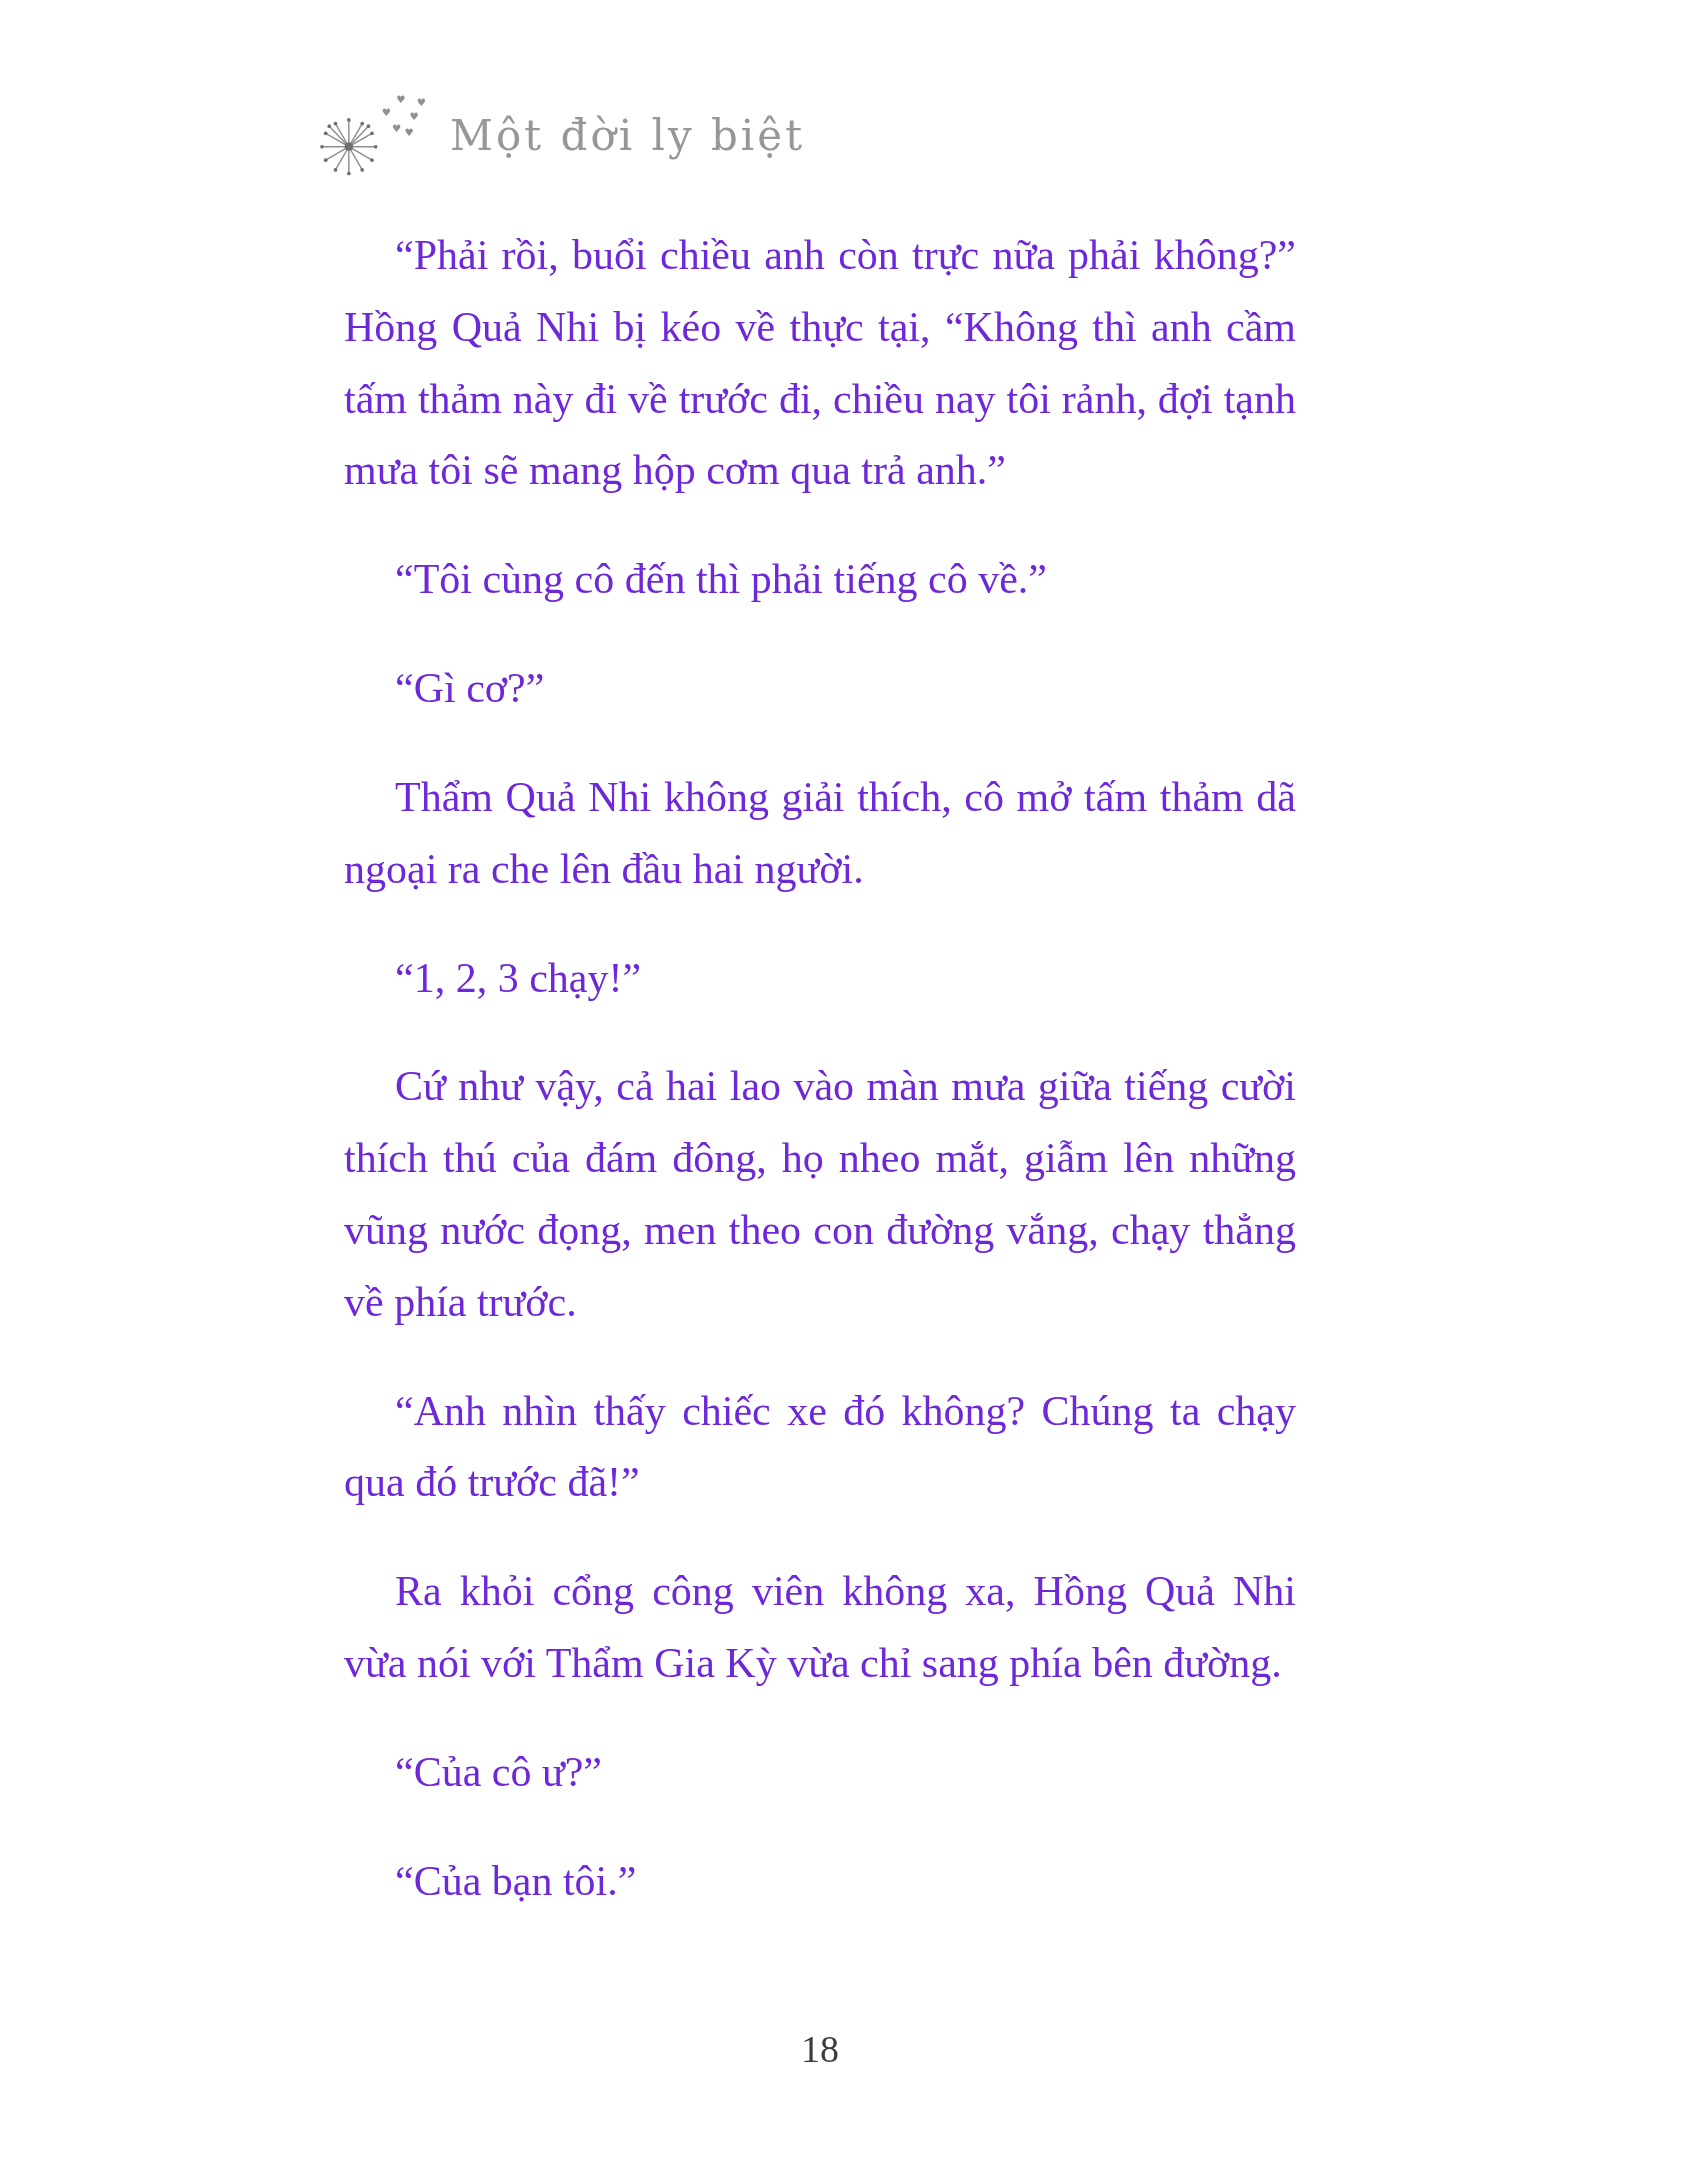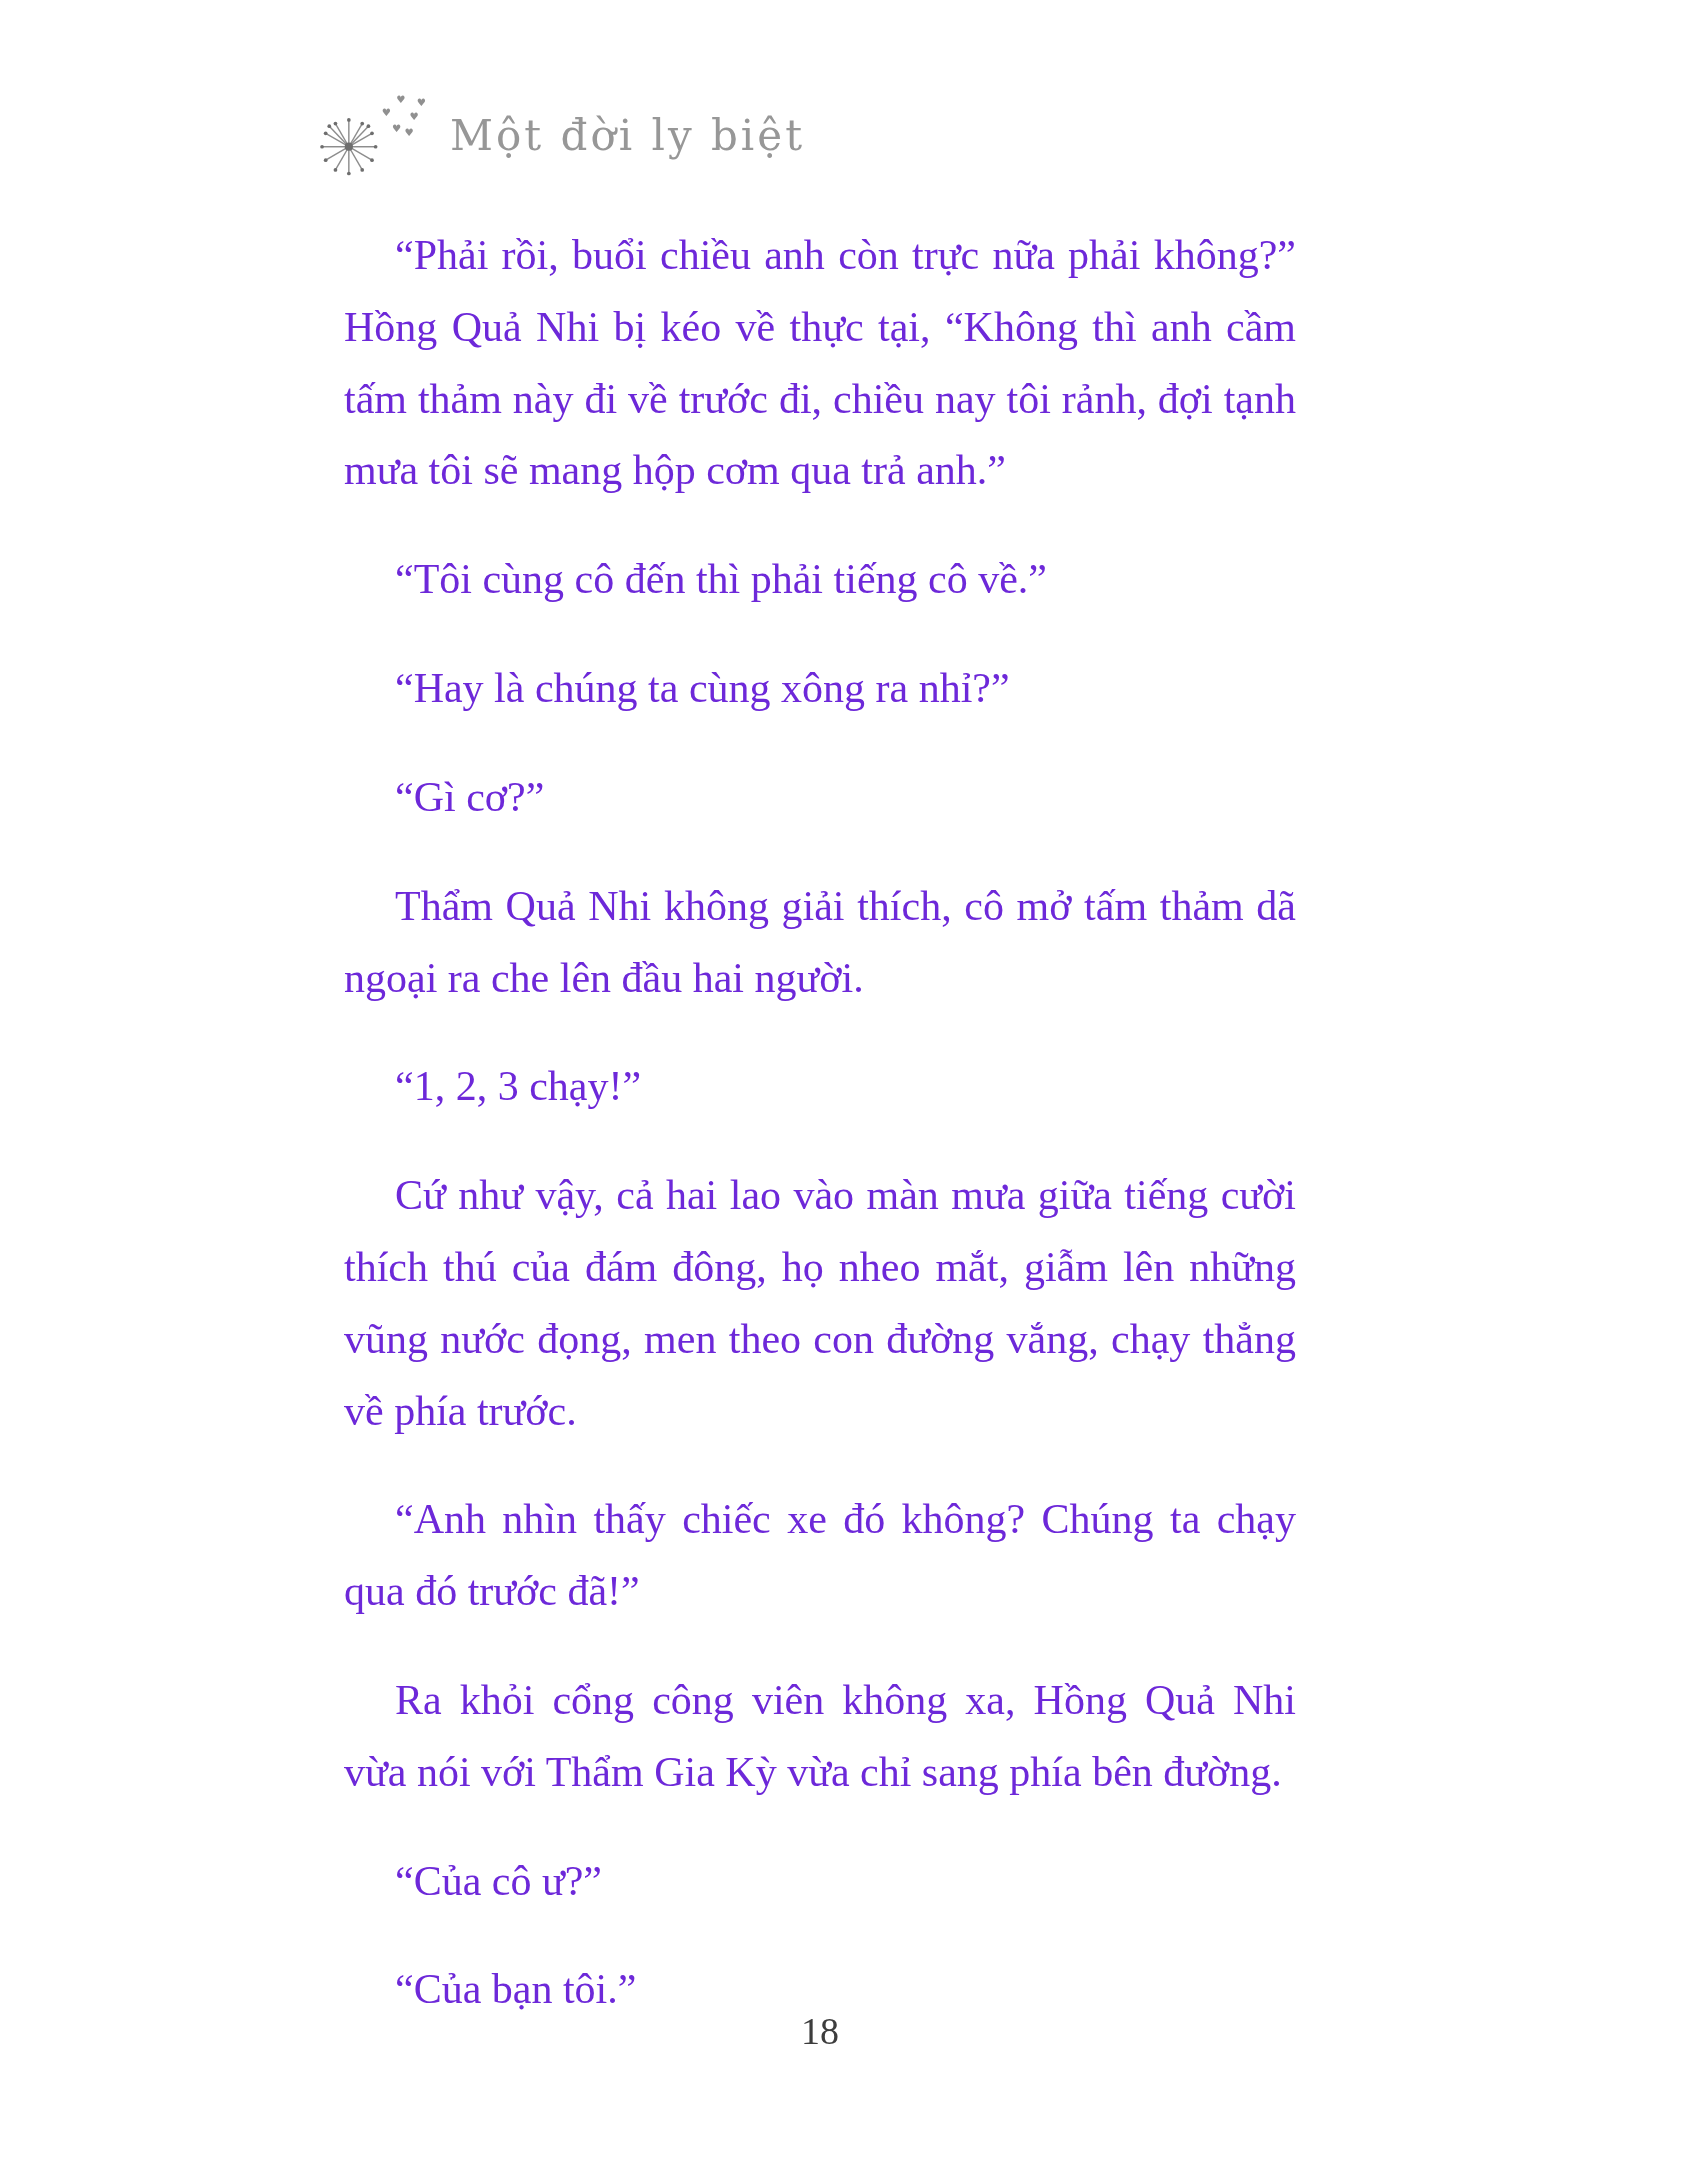--- a/index.html
+++ b/index.html
@@ -43,21 +43,21 @@
     font-size: 42px;
     line-height: 1.71;
     text-align: justify;
   }
   .content p {
     margin: 0 0 37px 0;
     text-indent: 51px;
   }
   .page-number {
     position: absolute;
-    bottom: 125px;
+    bottom: 107px;
     left: 344px;
     width: 952px;
     text-align: center;
     font-size: 38px;
     color: #3d3d3d;
   }
 </style>
 </head>
 <body>
 
@@ -106,21 +106,20 @@
         <text x="104" y="18">♥</text>
         <text x="92" y="48">♥</text>
       </g>
     </svg>
     <div class="header-title">Một đời ly biệt</div>
   </div>
 
   <div class="content">
     <p>“Phải rồi, buổi chiều anh còn trực nữa phải không?” Hồng Quả Nhi bị kéo về thực tại, “Không thì anh cầm tấm thảm này đi về trước đi, chiều nay tôi rảnh, đợi tạnh mưa tôi sẽ mang hộp cơm qua trả anh.”</p>
     <p>“Tôi cùng cô đến thì phải tiếng cô về.”</p>
-    <p>“Hay là chúng ta cùng xông ra nhỉ?”</p>
     <p>“Gì cơ?”</p>
     <p>Thẩm Quả Nhi không giải thích, cô mở tấm thảm dã ngoại ra che lên đầu hai người.</p>
     <p>“1, 2, 3 chạy!”</p>
     <p>Cứ như vậy, cả hai lao vào màn mưa giữa tiếng cười thích thú của đám đông, họ nheo mắt, giẫm lên những vũng nước đọng, men theo con đường vắng, chạy thẳng về phía trước.</p>
     <p>“Anh nhìn thấy chiếc xe đó không? Chúng ta chạy qua đó trước đã!”</p>
     <p>Ra khỏi cổng công viên không xa, Hồng Quả Nhi vừa nói với Thẩm Gia Kỳ vừa chỉ sang phía bên đường.</p>
     <p>“Của cô ư?”</p>
     <p>“Của bạn tôi.”</p>
   </div>
 

